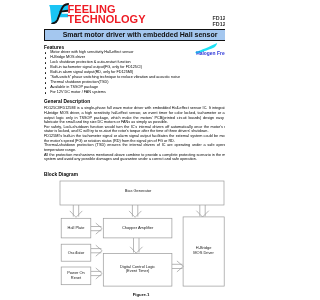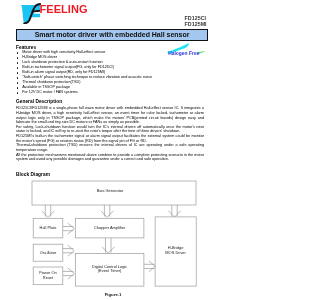--- a/index.html
+++ b/index.html
@@ -1,19 +1,19 @@
 <!DOCTYPE html>
 <html><head>
 <meta charset="utf-8">
 <title>FD125CI / FD125MI Datasheet</title>
 <style>
   html,body{margin:0;padding:0;}
   body{width:225px;height:300px;background:#ffffff;
        font-family:"Liberation Sans",sans-serif;overflow:hidden;}
-  .page{position:relative;width:225px;height:300px;background:#fff;}
+  .page{position:relative;width:225px;height:300px;background:#fff;margin-left:28px;}
 
   
   .logo-mark{position:absolute;left:19px;top:2px;width:22px;height:22px;}
   .logo-text{position:absolute;left:39.5px;top:3.9px;}
   .logo-text div{color:#ee1b24;font-weight:bold;font-size:11px;line-height:10.2px;
                  letter-spacing:0.05px;font-family:"Liberation Sans",sans-serif;}
   .partnos{position:absolute;left:184.5px;top:15.2px;text-align:left;}
   .partnos div{font-size:5.3px;font-weight:bold;color:#3a3a3a;line-height:6.3px;
                letter-spacing:.05px;}
 
@@ -54,20 +54,21 @@
       <path d="M22 30 L210 30 L210 88 L150 88 L150 118 L210 118 L210 152 L118 152
                L96 210 L46 210 L30 56 Z" fill="#1ac4f4"></path>
 
       <path d="M212 20 C178 22 158 40 146 72 L104 182 C96 200 80 210 52 216" fill="none" stroke="#131313" stroke-width="19" stroke-linecap="round"></path>
 
       <path d="M126 96 L210 88" fill="none" stroke="#131313" stroke-width="19" stroke-linecap="butt"></path>
     </svg>
   </div>
   <div class="logo-text">
     <div>FEELING</div>
+    <div>TECHNOLOGY</div>
   </div>
 
   <div class="partnos">
     <div>FD125CI</div>
     <div>FD125MI</div>
   </div>
 
   <div class="titlebar">
     <span>Smart motor driver with embedded Hall sensor</span>
   </div>

